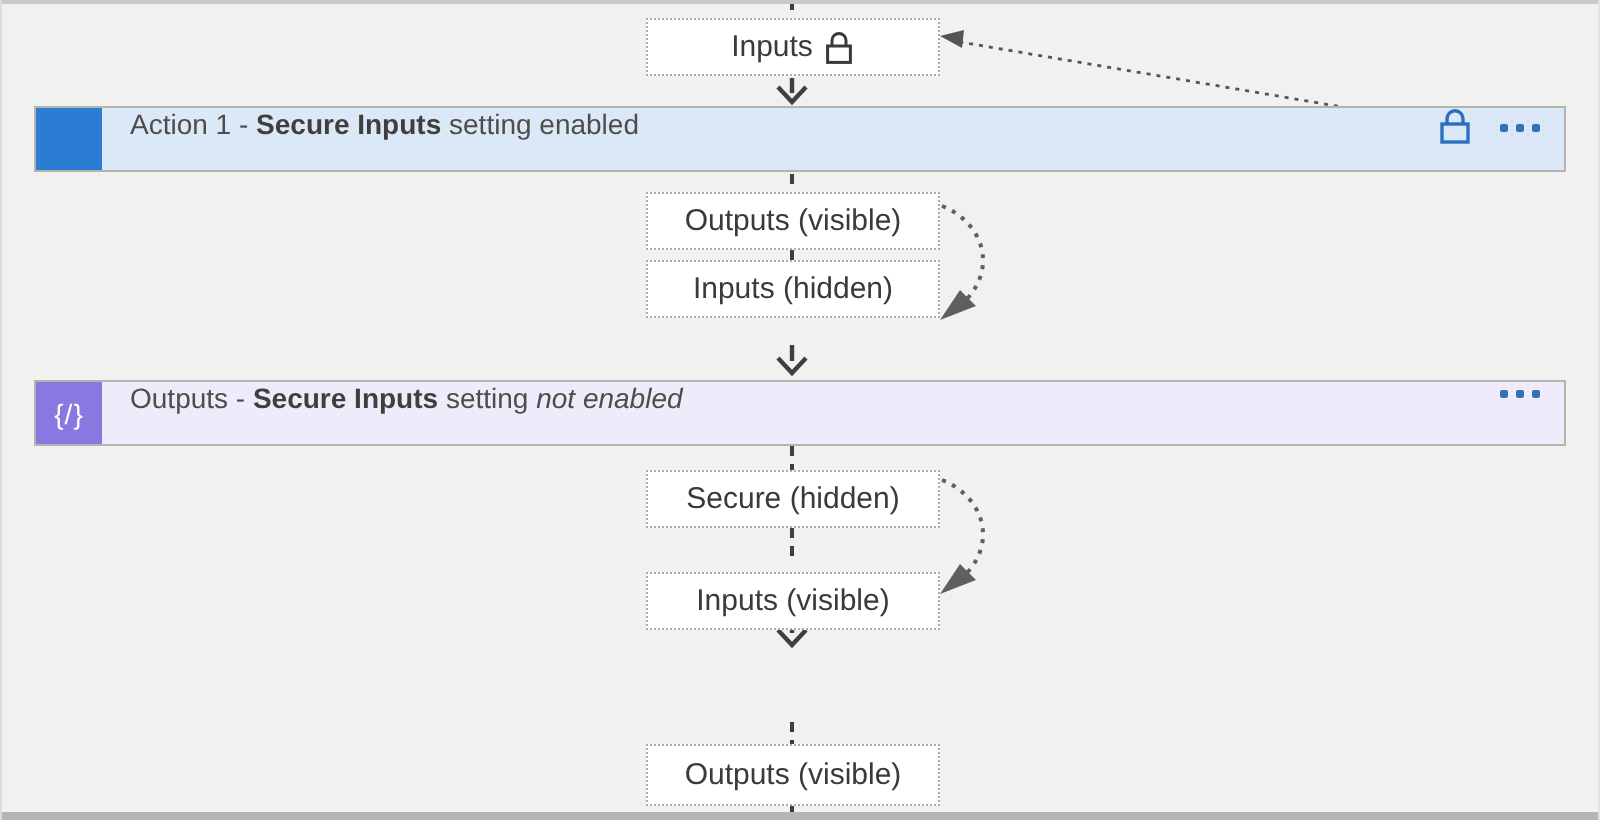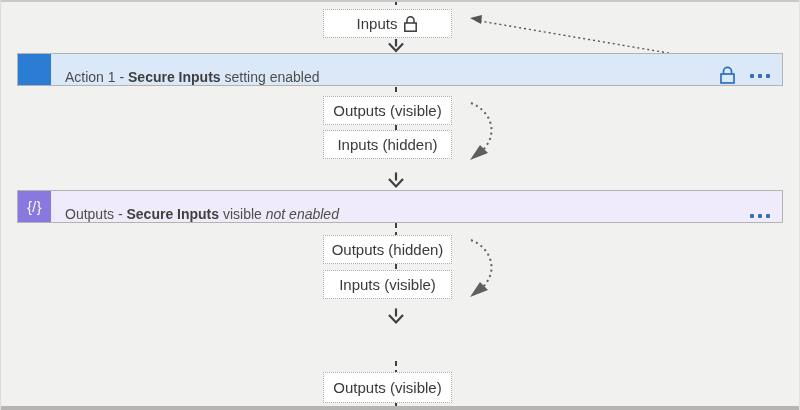--- a/index.html
+++ b/index.html
@@ -15,29 +15,29 @@
 
   svg.connectors { position:absolute; top:0; left:0; pointer-events:none; }
   .dash  path  { fill:none; stroke:#3f3f3f; stroke-width:2;   stroke-dasharray:5 4; }
   .solid path  { fill:none; stroke:#3f3f3f; stroke-width:2.2; }
   .curve path  { fill:none; stroke:#5f5f5f; stroke-width:2;   stroke-dasharray:2 3.5; }
   .curve polygon { fill:#5f5f5f; }
   .diag  path  { fill:none; stroke:#555;    stroke-width:1.4; stroke-dasharray:2 3; }
   .diag  polygon { fill:#555; }
 
   .io-box {
-    position:absolute; left:323px; width:129px; height:29px; box-sizing:border-box;
+    position:absolute; left:323px; width:147px; height:29px; box-sizing:border-box;
     background:#fff; border:1px dotted #adabaa;
     display:flex; align-items:center; justify-content:center; gap:6px;
     font-size:15px; color:#3b3a39; white-space:nowrap;
   }
 
   .action-row {
     position:absolute; left:17px; width:766px; height:33px; box-sizing:border-box;
-    border:1px solid #b5b3b1; display:flex; align-items:flex-end;
+    border:1px solid #b5b3b1; display:flex; align-items:flex-start;
   }
   .row-blue   { background:#dbe8f7; }
   .row-purple { background:#efebfa; }
   .row-icon {
     flex:0 0 33px; width:33px; height:100%;
     display:flex; align-items:center; justify-content:center;
     color:#fff; font-size:14px; letter-spacing:0.5px;
   }
   .icon-blue   { background:#2b7cd3; }
   .icon-purple { background:#8878e0; }
@@ -127,34 +127,34 @@
     <span>Outputs (visible)</span>
   </div>
   <div class="io-box" style="top:130px">
     <span>Inputs (hidden)</span>
   </div>
 
   <div class="action-row row-purple" style="top:190px">
     <div class="row-icon icon-purple">
         <span>{/}</span>
       </div>
-    <div class="row-text"><span>Outputs - </span><b>Secure Inputs</b><span> visible </span><i>not enabled</i></div>
+    <div class="row-text"><span>Outputs - </span><b>Secure Inputs</b><span> setting </span><i>not enabled</i></div>
     <div class="row-right">
       <div class="more-dots">
           <i></i>
           <i></i>
           <i></i>
         </div>
     </div>
   </div>
 
   <div class="io-box" style="top:235px">
-    <span>Outputs (hidden)</span>
+    <span>Secure (hidden)</span>
   </div>
-  <div class="io-box" style="top:270px">
+  <div class="io-box" style="top:286px">
     <span>Inputs (visible)</span>
   </div>
 
 
   <div class="io-box" style="top:372px; height:31px">
     <span>Outputs (visible)</span>
   </div>
 
   <div class="edge-top"></div>
   <div class="edge-bottom"></div>

